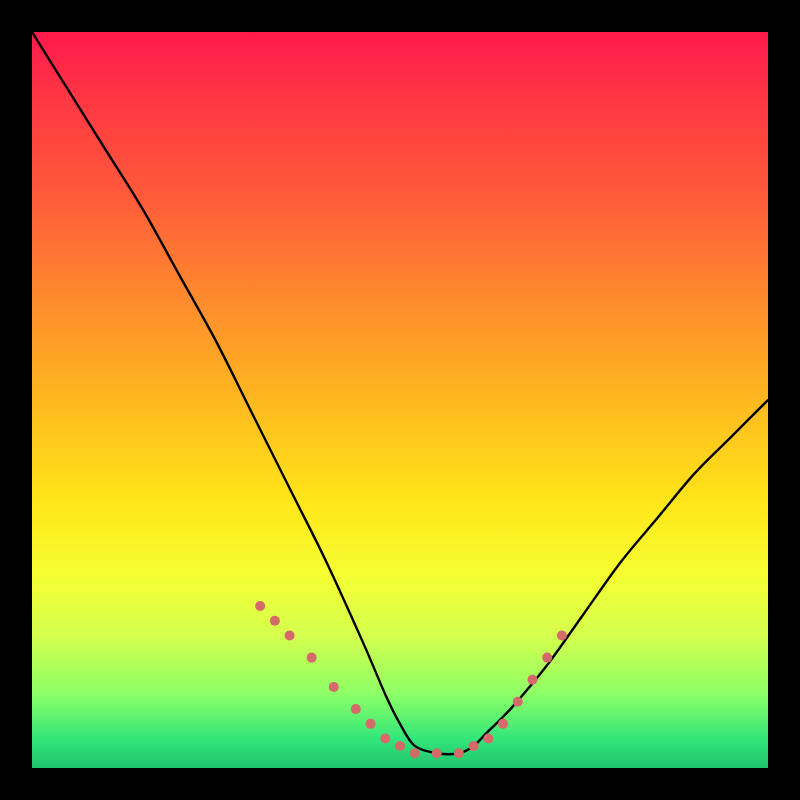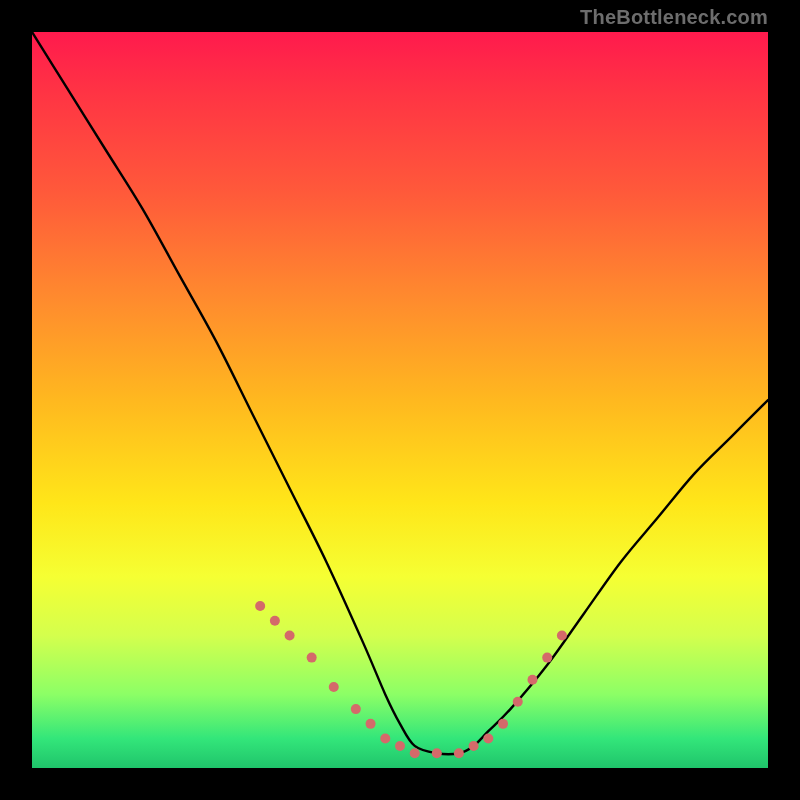--- a/index.html
+++ b/index.html
@@ -77,14 +77,13 @@
           <circle cx="441.60" cy="713.92" r="5" fill="#d46a6a"></circle>
           <circle cx="456.32" cy="706.56" r="5" fill="#d46a6a"></circle>
           <circle cx="471.04" cy="691.84" r="5" fill="#d46a6a"></circle>
           <circle cx="485.76" cy="669.76" r="5" fill="#d46a6a"></circle>
           <circle cx="500.48" cy="647.68" r="5" fill="#d46a6a"></circle>
           <circle cx="515.20" cy="625.60" r="5" fill="#d46a6a"></circle>
           <circle cx="529.92" cy="603.52" r="5" fill="#d46a6a"></circle>
         </g>
     </svg>
   </div>
-  <div class="attribution">TheBottleneck.com</div>
 </div>
 
 </body></html>

